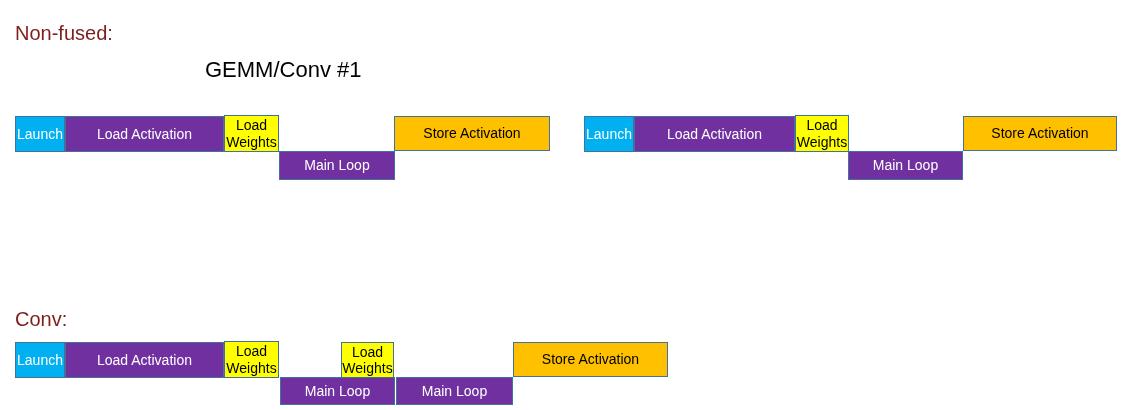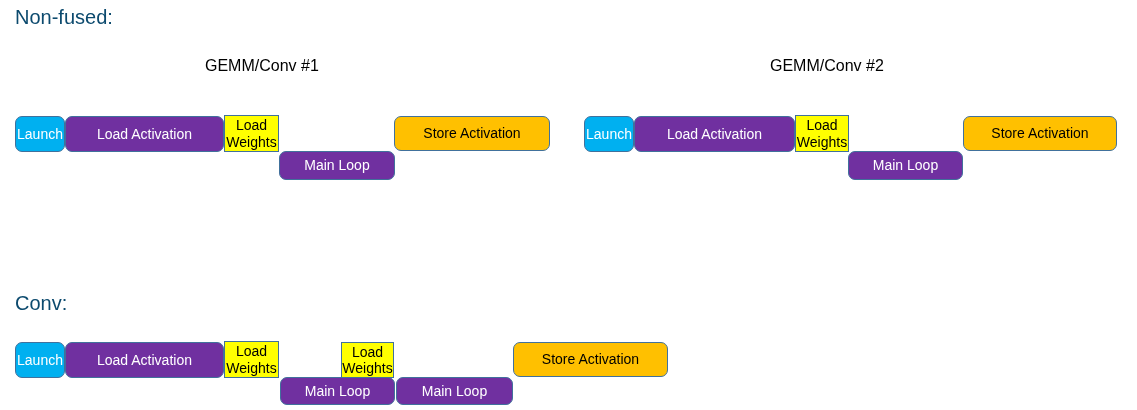--- a/index.html
+++ b/index.html
@@ -13,41 +13,42 @@
   .canvas{
     position:relative;
     width:1137px;
     height:410px;
     background:#ffffff;
     overflow:hidden;
   }
   .section-label{
     position:absolute;
     font-size:20px;
-    color:#0c4a6e;
+    color:#7f1d1d;
     white-space:nowrap;
+    margin-top:16px;
   }
   .block-title{
     position:absolute;
-    font-size:16px;
+    font-size:22px;
     color:#000000;
     white-space:nowrap;
   }
   .box{
     position:absolute;
     box-sizing:border-box;
     border:1.5px solid var(--c-border);
     display:flex;
     align-items:center;
     justify-content:center;
     text-align:center;
     font-size:14px;
     line-height:1.15;
   }
-  .nowrap{white-space:nowrap;border-radius:7px;}
+  .nowrap{white-space:nowrap;}
   
   .nf1-launch      {left:15px;  top:116px; width:50px;  height:36px;}
   .nf1-loadact     {left:65px;  top:116px; width:159px; height:36px;}
   .nf1-loadw       {left:224px; top:115px; width:55px;  height:37px;}
   .nf1-mainloop    {left:279px; top:151px; width:116px; height:29px;}
   .nf1-storeact    {left:394px; top:116px; width:156px; height:35px;}
   
   .nf2-launch      {left:584px; top:116px; width:50px;  height:36px;}
   .nf2-loadact     {left:634px; top:116px; width:161px; height:36px;}
   .nf2-loadw       {left:795px; top:115px; width:54px;  height:37px;}
@@ -69,21 +70,20 @@
 </style>
 </head>
 <body>
 
 <div class="canvas">
 
   <div class="section-label lbl-nonfused">Non-fused:</div>
   <div class="section-label lbl-fused">Conv:</div>
 
   <div class="block-title title-1">GEMM/Conv #1</div>
-  <div class="block-title title-2">GEMM/Conv #2</div>
 
   <div class="box nowrap nf1-launch" style="background: rgb(0, 176, 240); color: rgb(255, 255, 255);">Launch</div>
   <div class="box nowrap nf1-loadact" style="background: rgb(112, 48, 160); color: rgb(255, 255, 255);">Load Activation</div>
   <div class="box nf1-loadw" style="background: rgb(255, 255, 0); color: rgb(0, 0, 0);">Load Weights</div>
   <div class="box nowrap nf1-mainloop" style="background: rgb(112, 48, 160); color: rgb(255, 255, 255);">Main Loop</div>
   <div class="box nowrap nf1-storeact" style="background: rgb(255, 192, 0); color: rgb(0, 0, 0);">Store Activation</div>
 
   <div class="box nowrap nf2-launch" style="background: rgb(0, 176, 240); color: rgb(255, 255, 255);">Launch</div>
   <div class="box nowrap nf2-loadact" style="background: rgb(112, 48, 160); color: rgb(255, 255, 255);">Load Activation</div>
   <div class="box nf2-loadw" style="background: rgb(255, 255, 0); color: rgb(0, 0, 0);">Load Weights</div>

